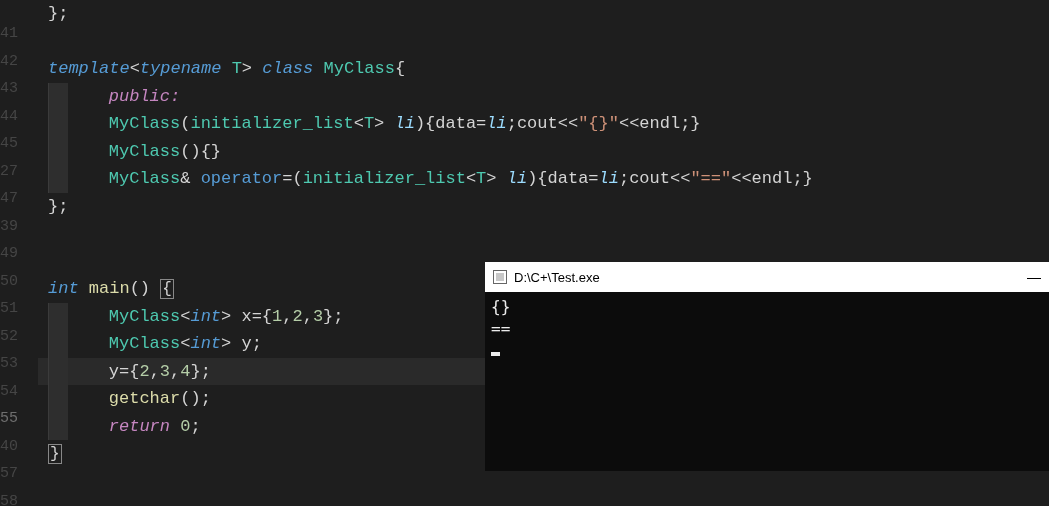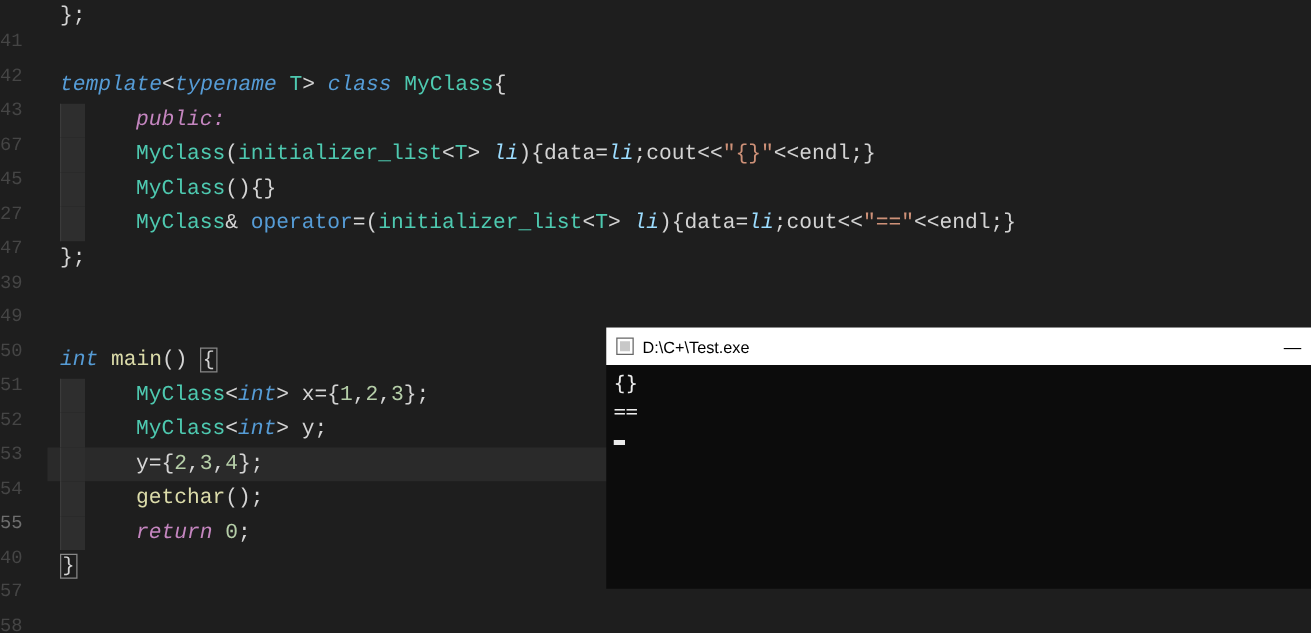--- a/index.html
+++ b/index.html
@@ -35,21 +35,21 @@
   .cursor-blk { display:inline-block; width: 9px; height: 4px; background: #ececec; vertical-align: baseline; }
 </style>
 </head>
 <body>
 
 <div class="editor">
   <div class="gutter">
     <div class="dim">41</div>
     <div class="dim">42</div>
     <div class="dim">43</div>
-    <div class="dim">67</div>
+    <div class="dim">44</div>
     <div class="dim">45</div>
     <div class="dim">27</div>
     <div class="dim">47</div>
     <div class="dim">39</div>
     <div class="dim">49</div>
     <div class="dim">50</div>
     <div class="dim">51</div>
     <div class="dim">52</div>
     <div class="dim">53</div>
     <div class="dim">54</div>

